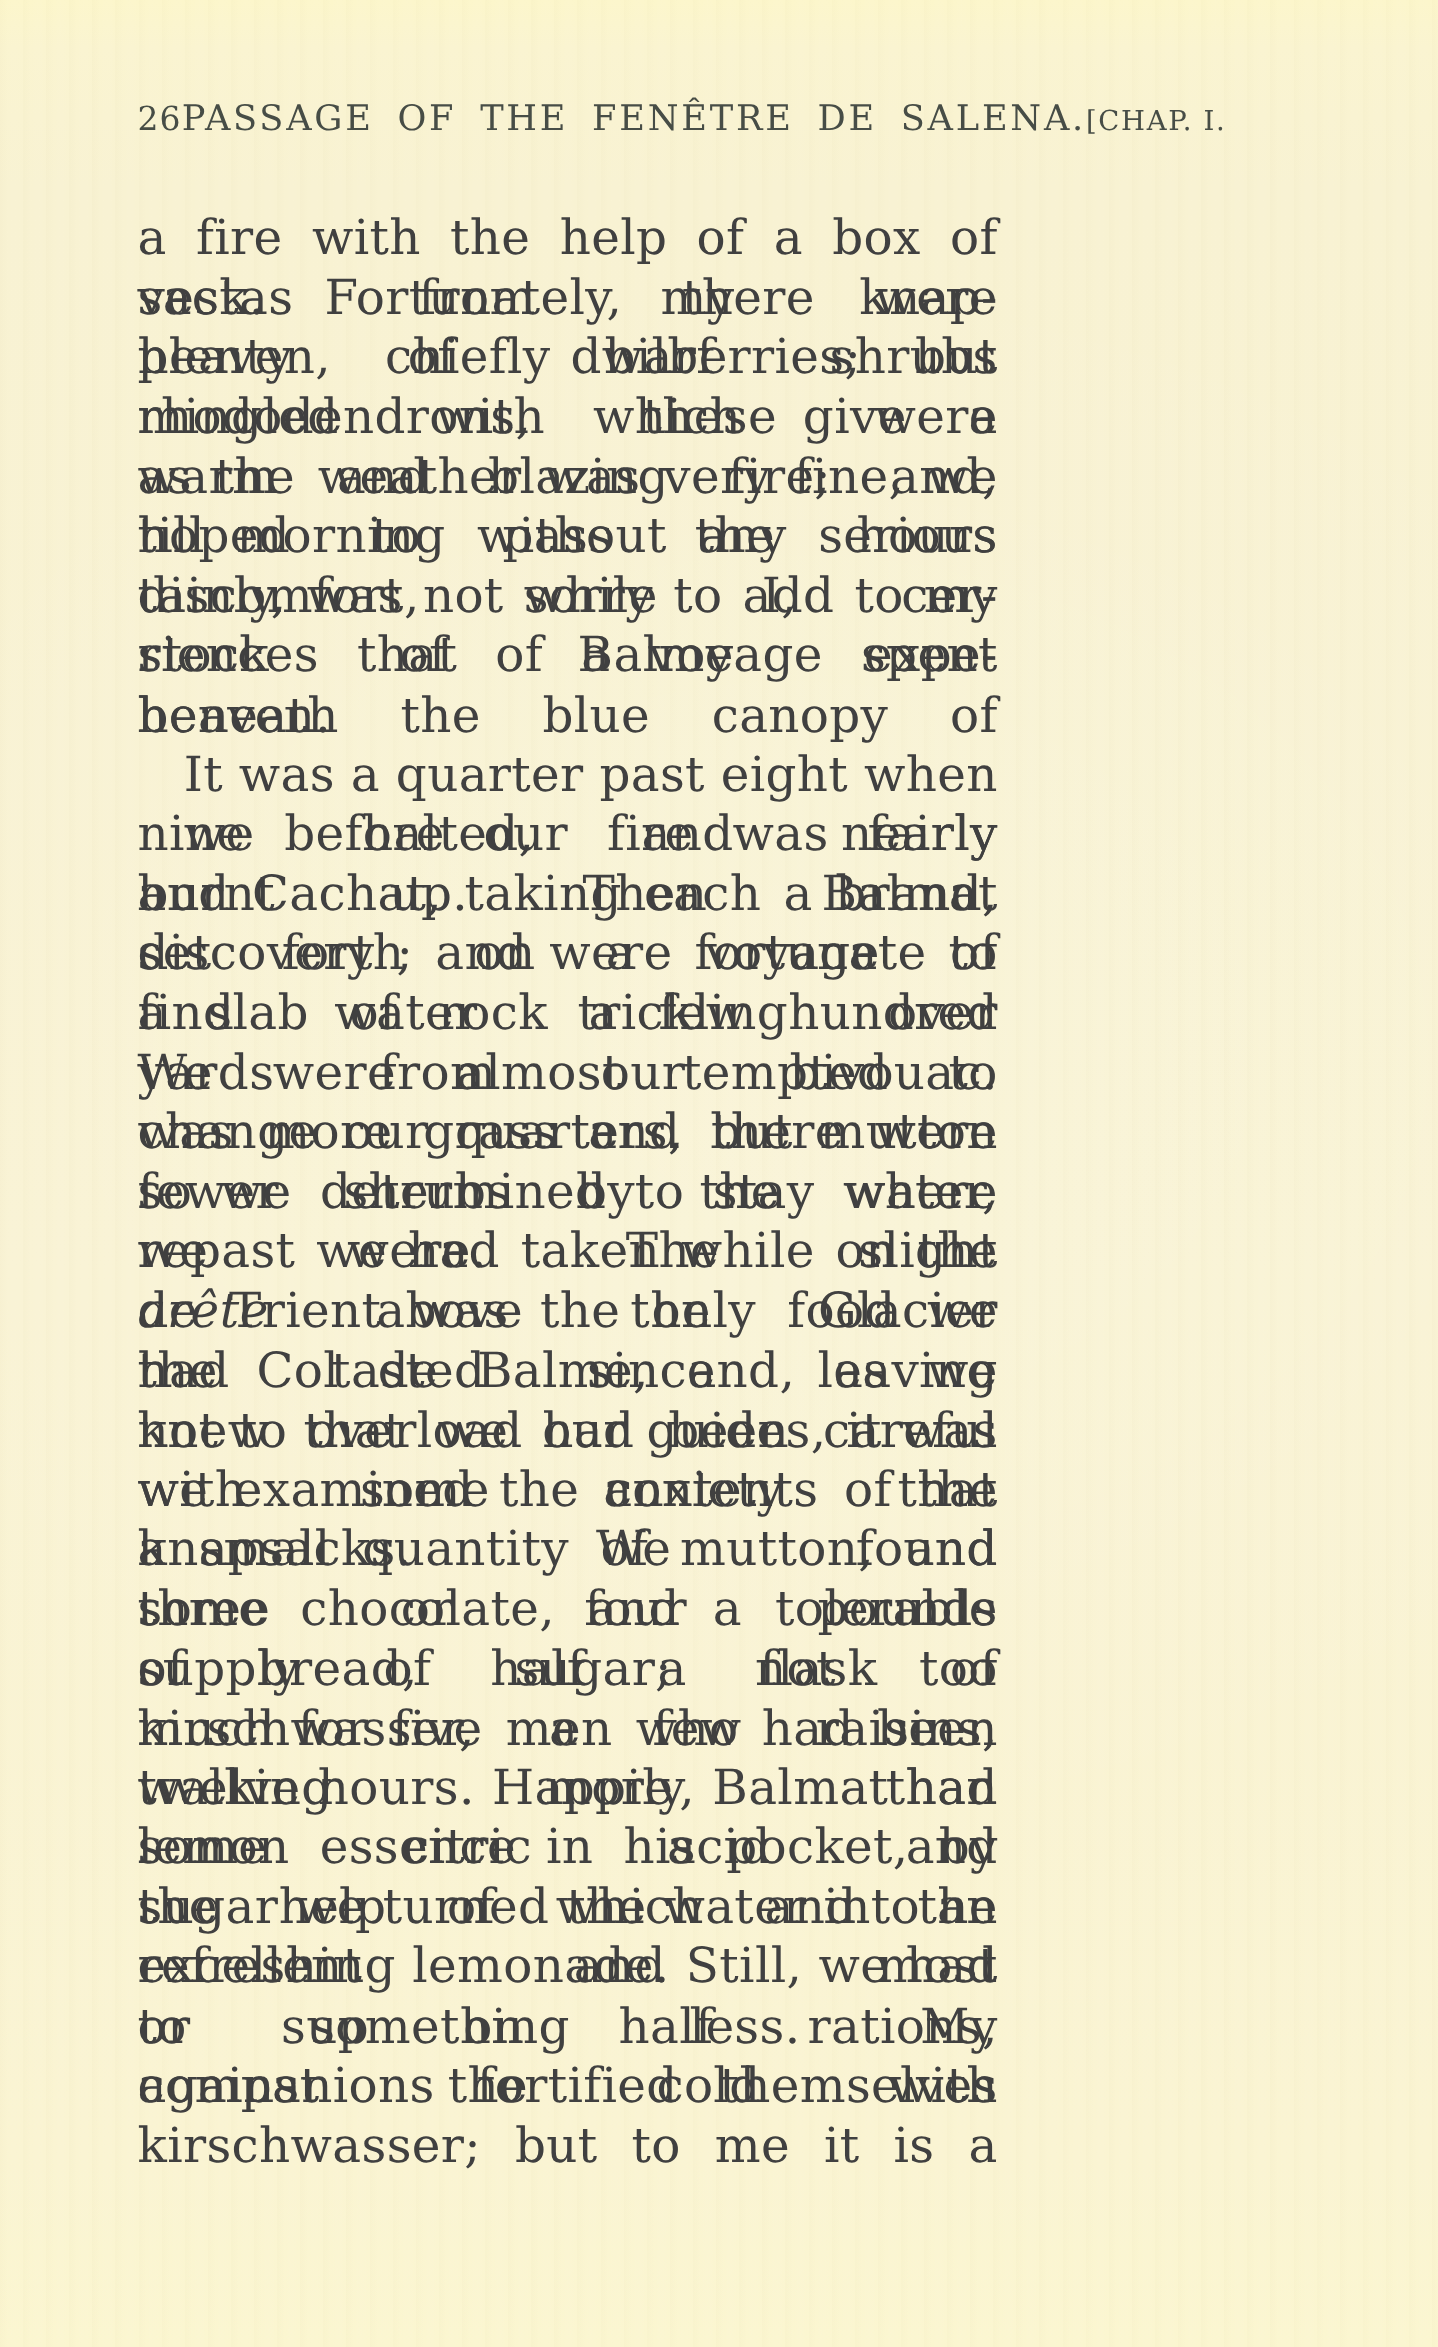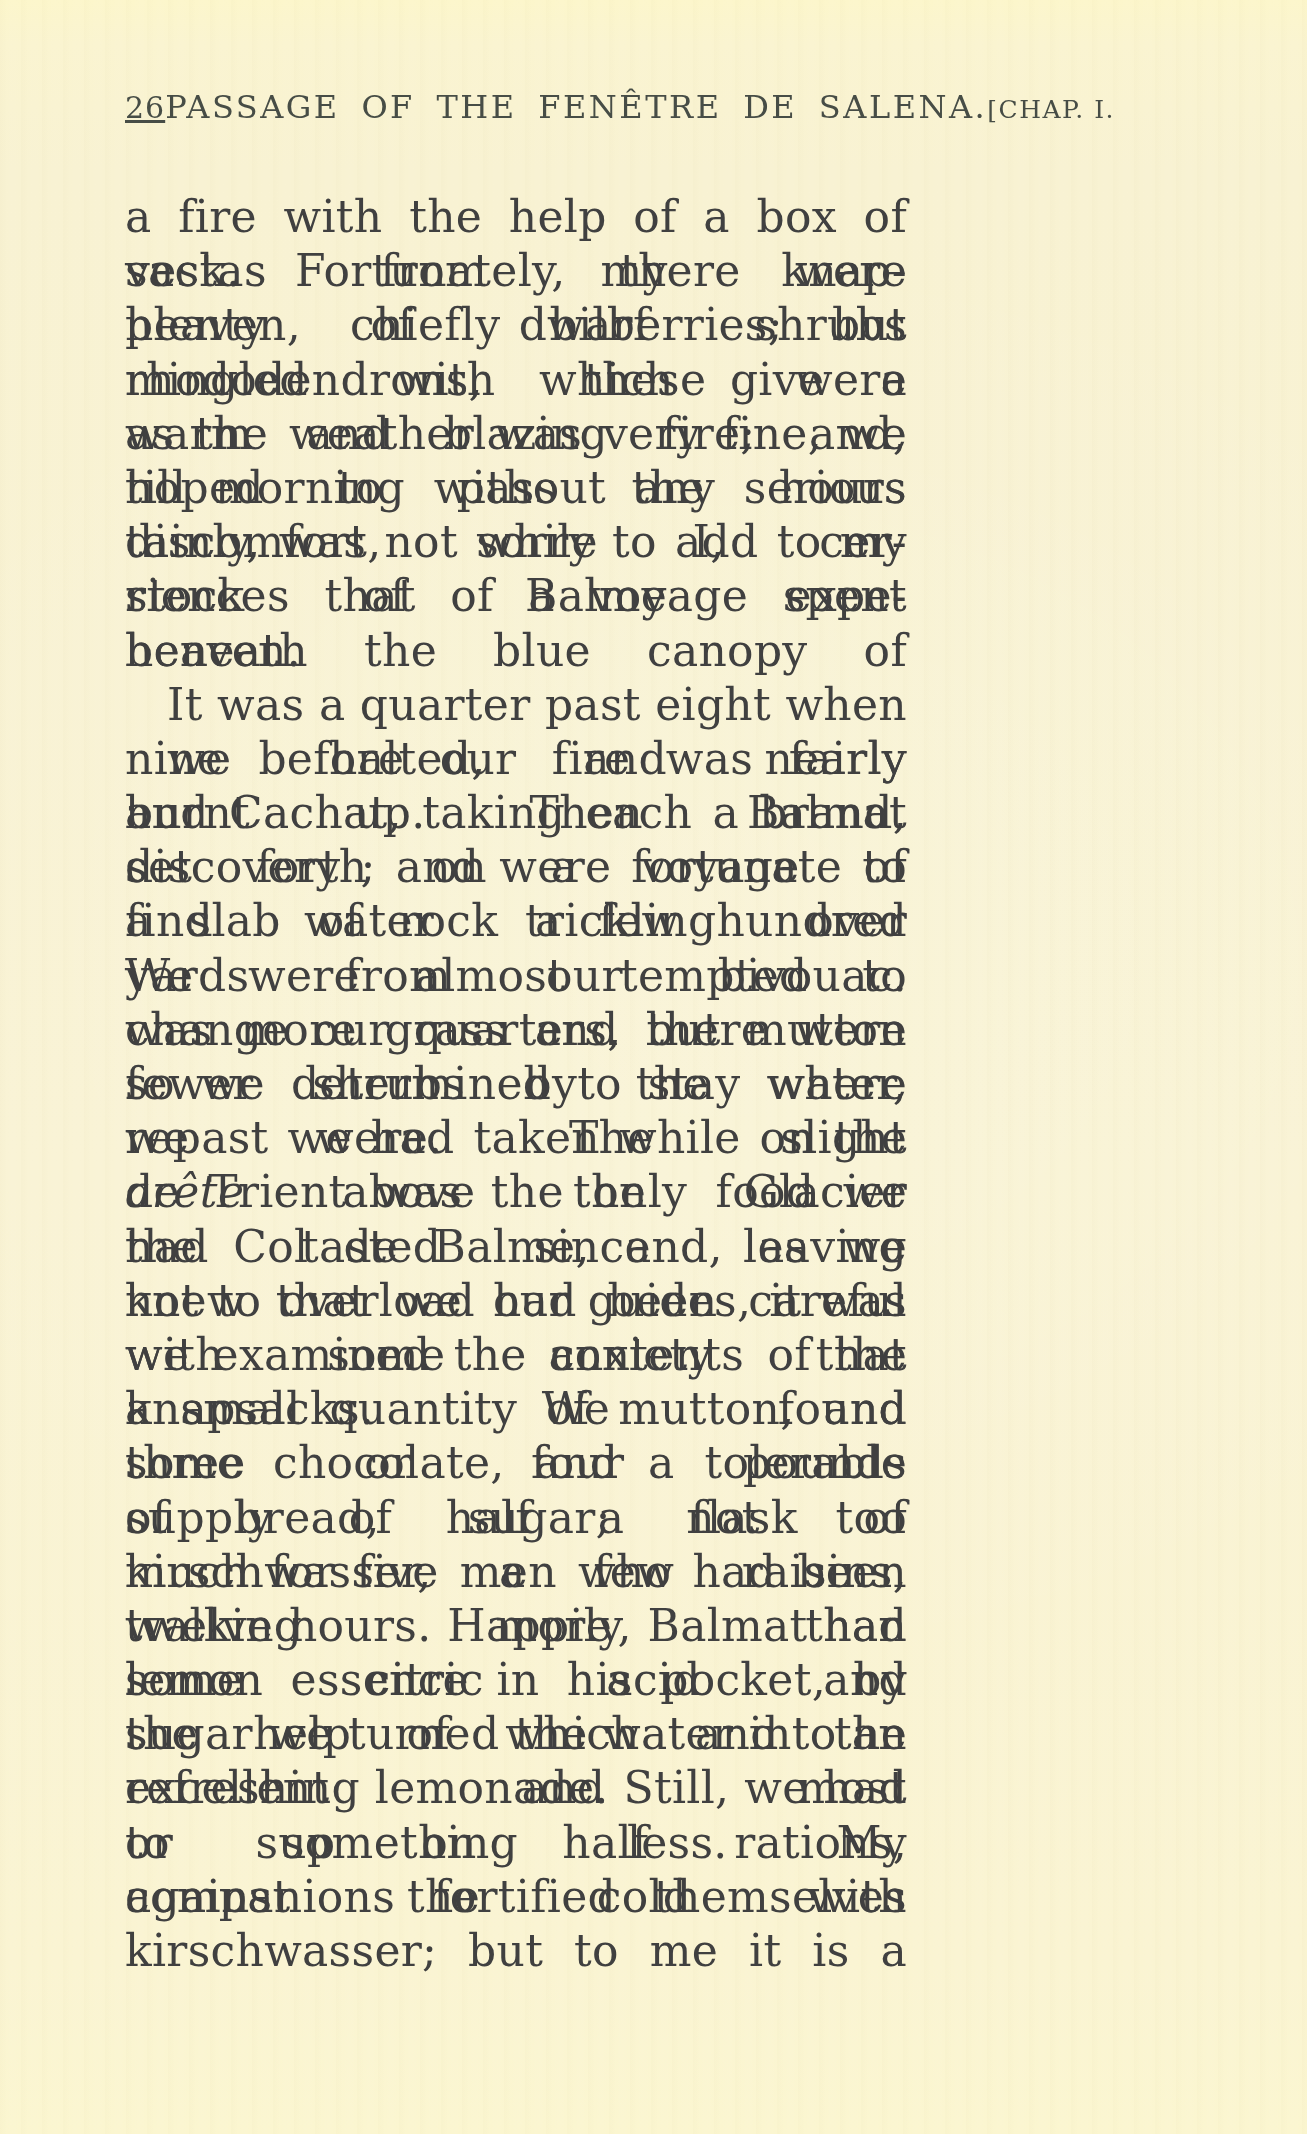--- a/index.html
+++ b/index.html
@@ -38,21 +38,20 @@
     left: 125px;
     width: 782px;
     display: flex;
     align-items: baseline;
     color: #474d46;
   }
   .page-number {
     font-size: 30px;
     letter-spacing: 1px;
     flex: 0 0 auto;
-    text-decoration: underline;
   }
   .running-title {
     flex: 1 1 auto;
     text-align: center;
     font-size: 32px;
     letter-spacing: 2.5px;
     word-spacing: 9px;
     white-space: nowrap;
   }
   .chapter-label {

